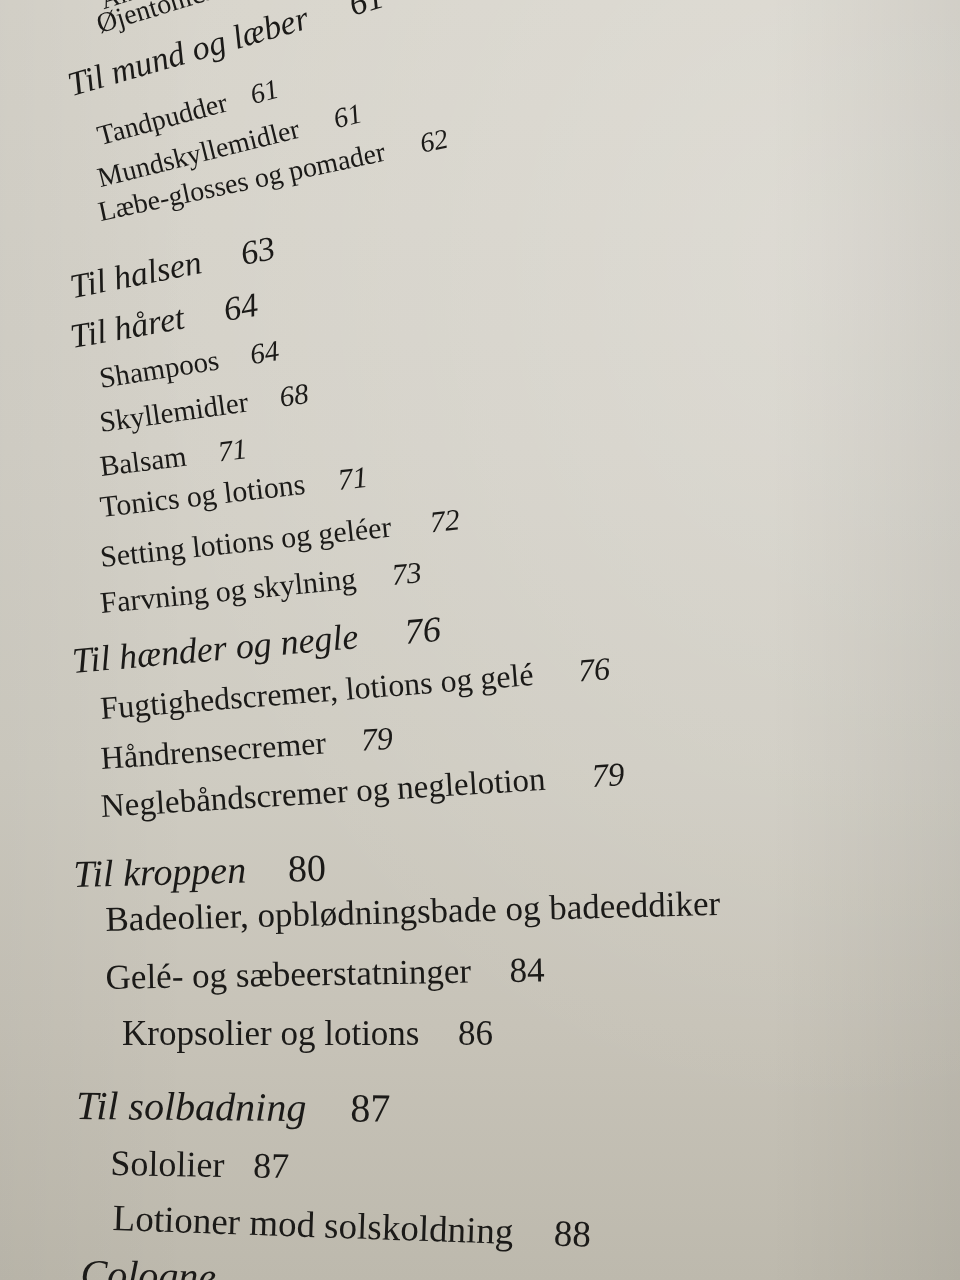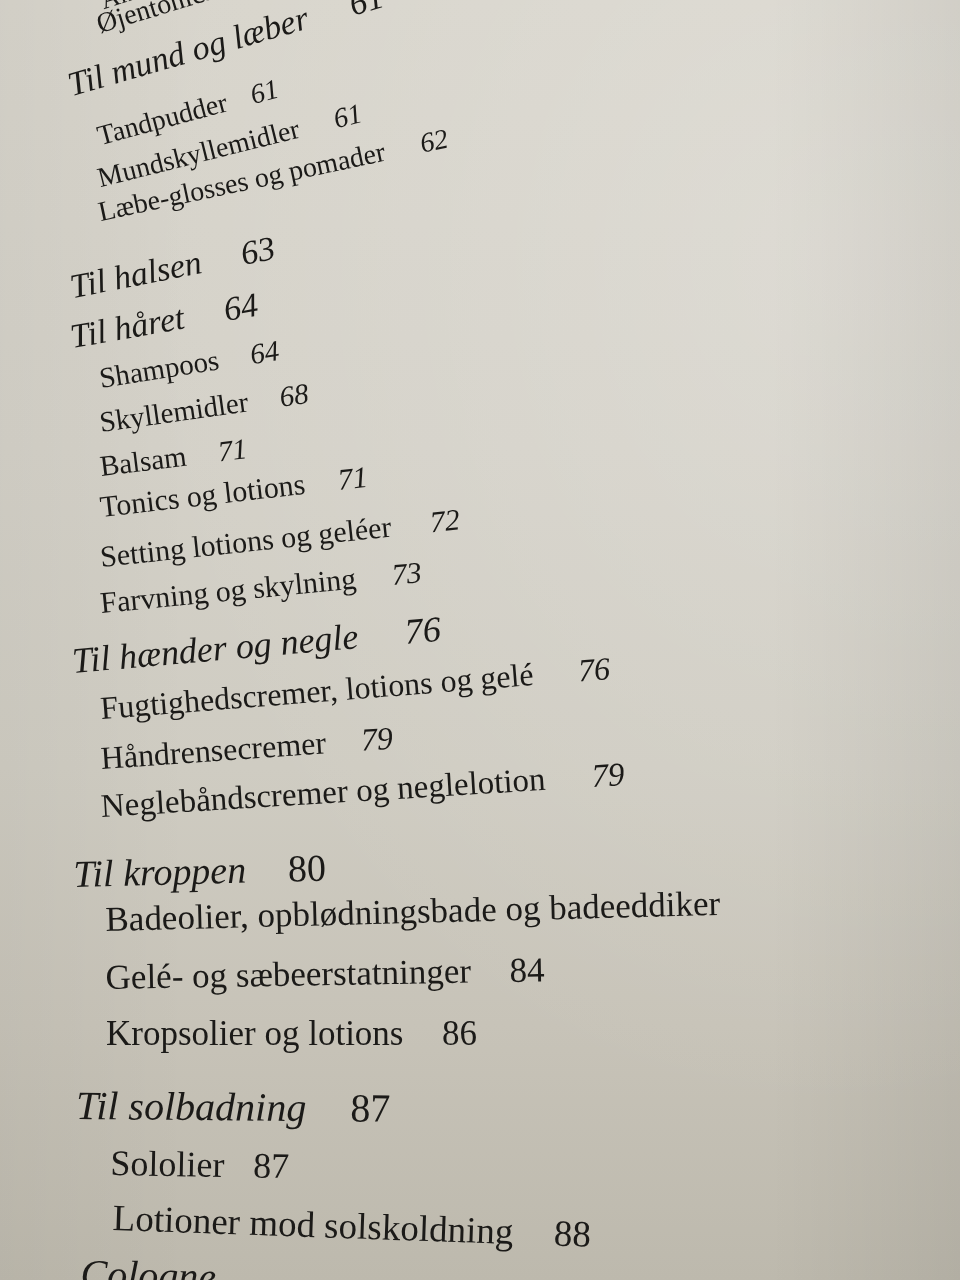--- a/index.html
+++ b/index.html
@@ -98,21 +98,21 @@
 
   <div class="line heading" style="left:74px; top:852px; font-size:38px; transform:rotate(-1.5deg);">
     <span>Til kroppen</span><span class="page" style="margin-left:1.1em; font-style:normal;">80</span>
   </div>
   <div class="line" style="left:106px; top:900px; font-size:35px; transform:rotate(-1.5deg);">
     <span>Badeolier, opblødningsbade og badeeddiker</span>
   </div>
   <div class="line" style="left:106px; top:958px; font-size:35px; transform:rotate(-1deg);">
     <span>Gelé- og sæbeerstatninger</span><span class="page" style="margin-left:1.1em; font-style:normal;text-align:center;">84</span>
   </div>
-  <div class="line" style="left:106px; top:1014px; font-size:35px; transform:rotate(0deg);">
+  <div class="line" style="left:122px; top:1014px; font-size:35px; transform:rotate(0deg);">
     <span>Kropsolier og lotions</span><span class="page" style="margin-left:1.1em; font-style:normal;">86</span>
   </div>
 
   <div class="line heading" style="left:76px; top:1082px; font-size:40px; transform:rotate(0.5deg);">
     <span>Til solbadning</span><span class="page" style="margin-left:1.1em; font-style:normal;">87</span>
   </div>
   <div class="line" style="left:110px; top:1142px; font-size:36px; transform:rotate(1deg);">
     <span>Sololier</span><span class="page" style="margin-left:0.8em; font-style:normal;">87</span>
   </div>
   <div class="line" style="left:112px; top:1196px; font-size:37px; transform:rotate(2deg);">

